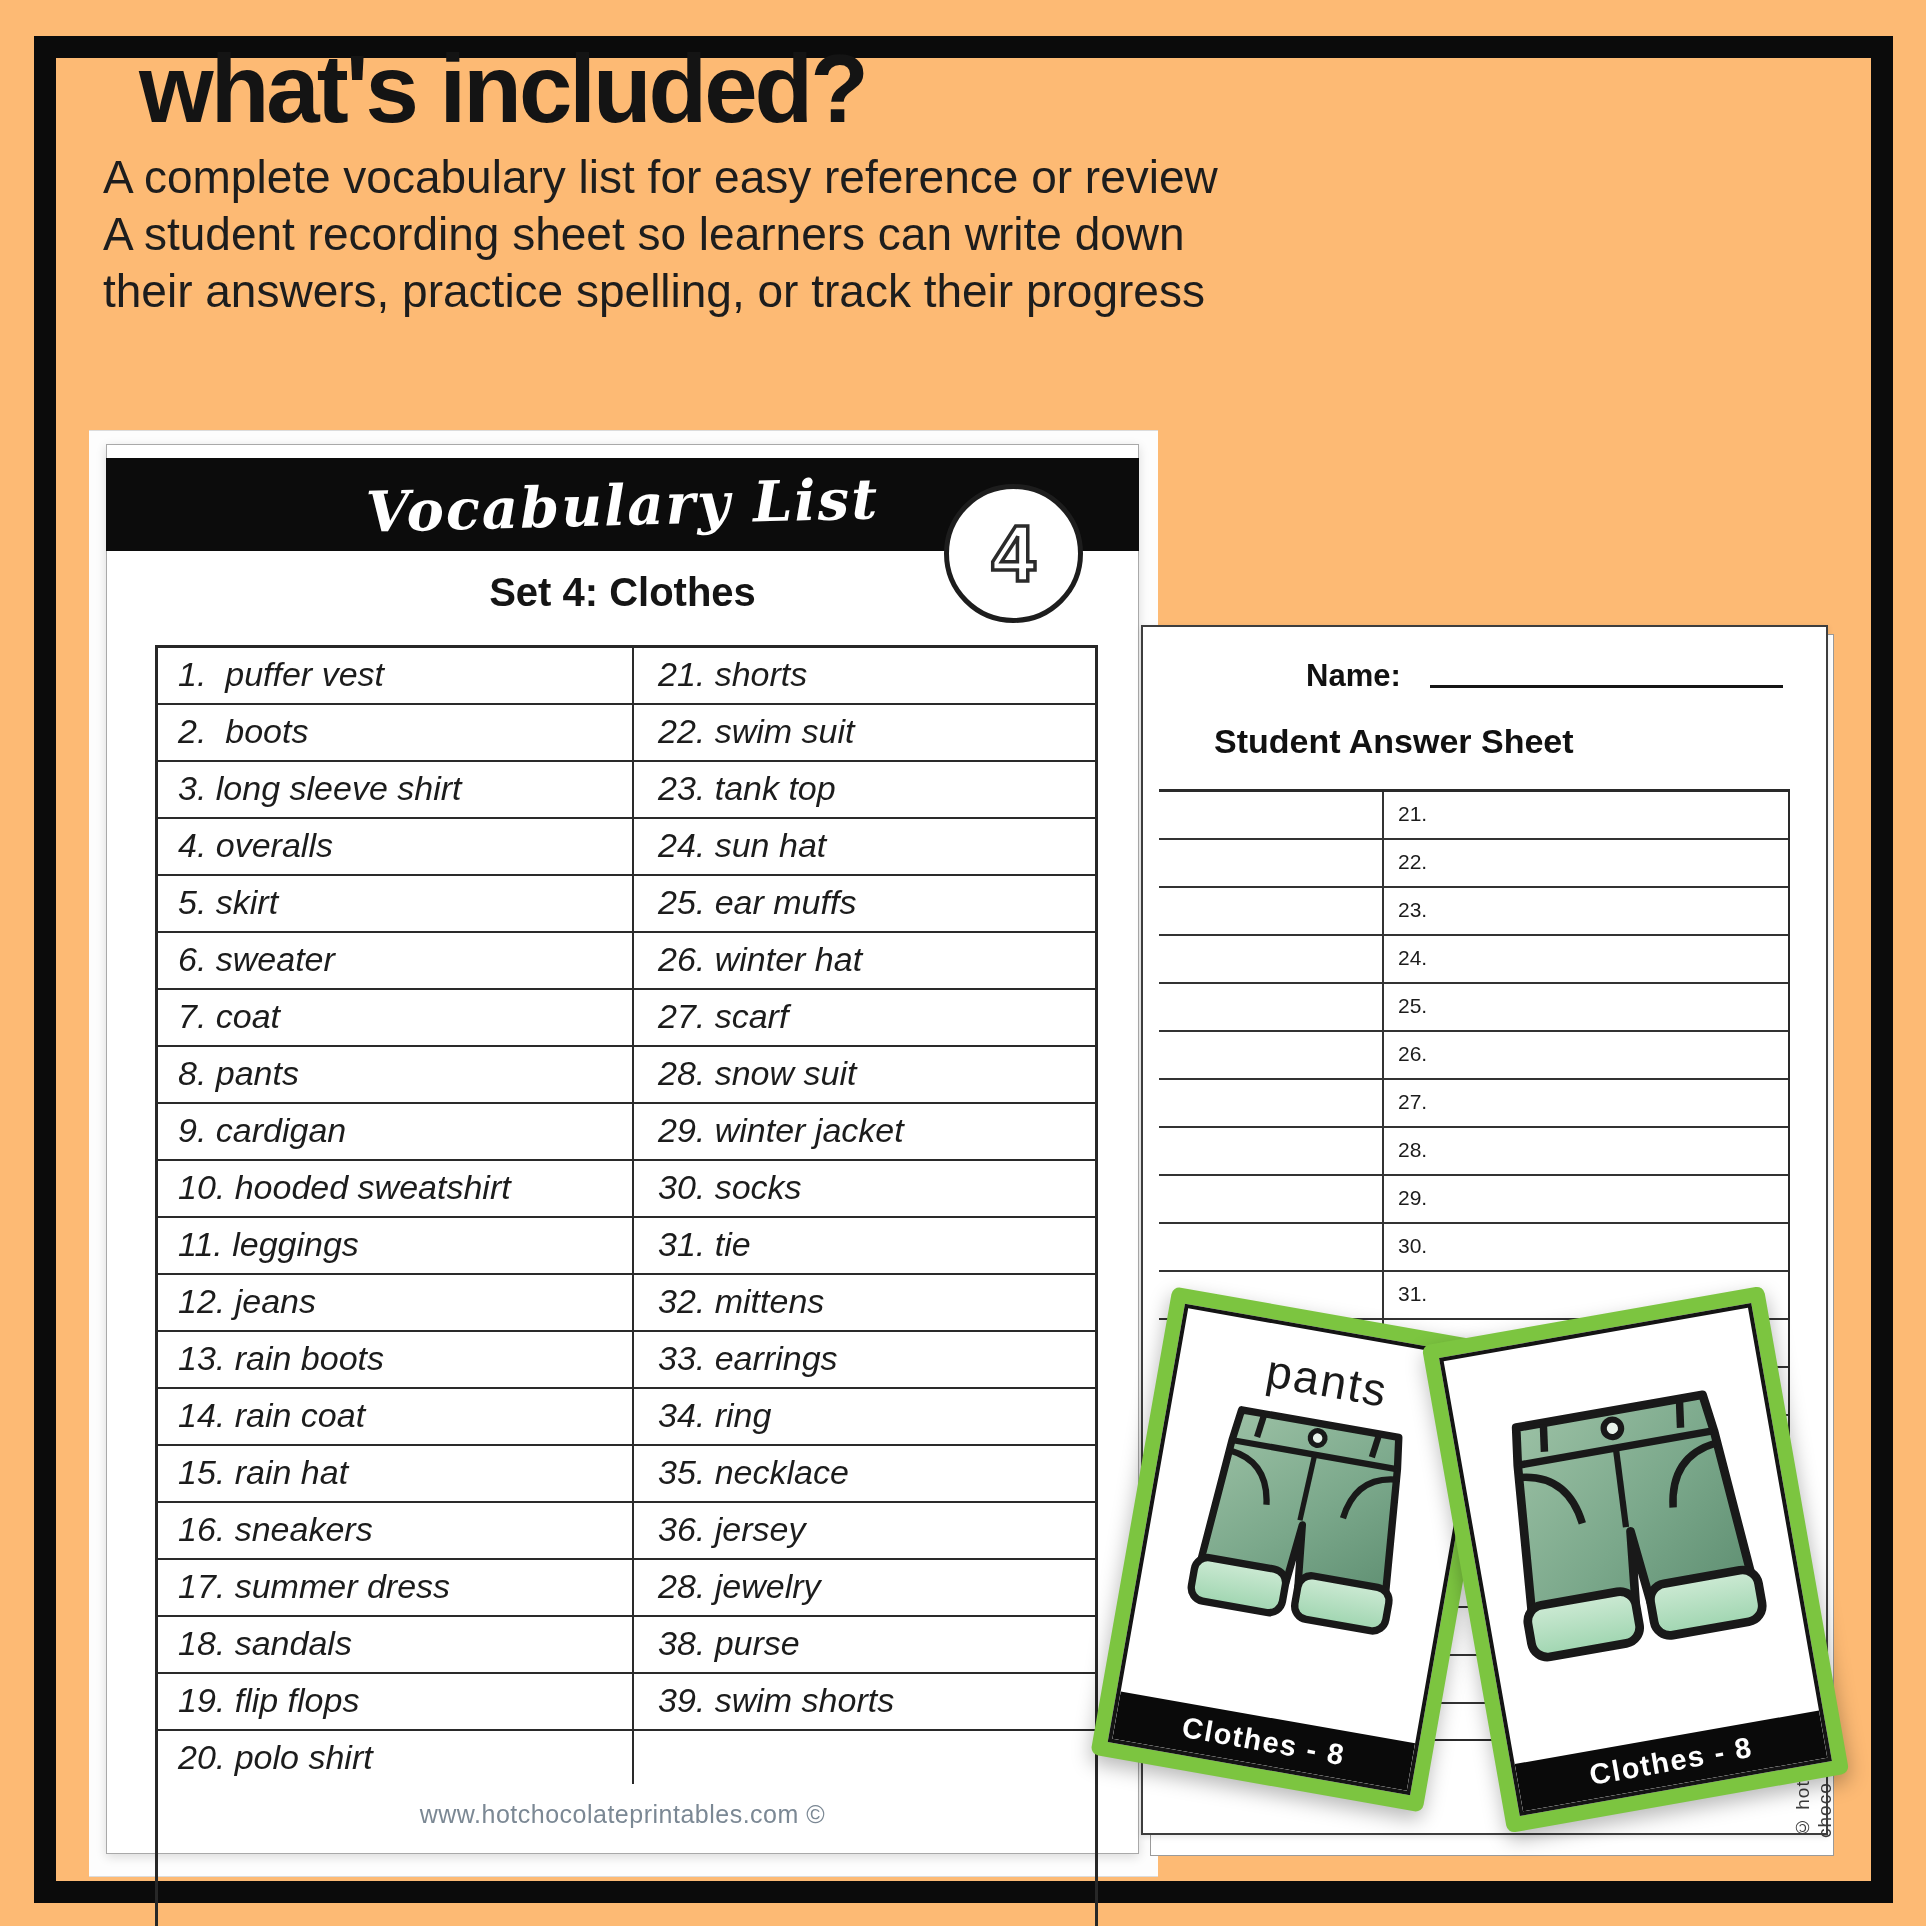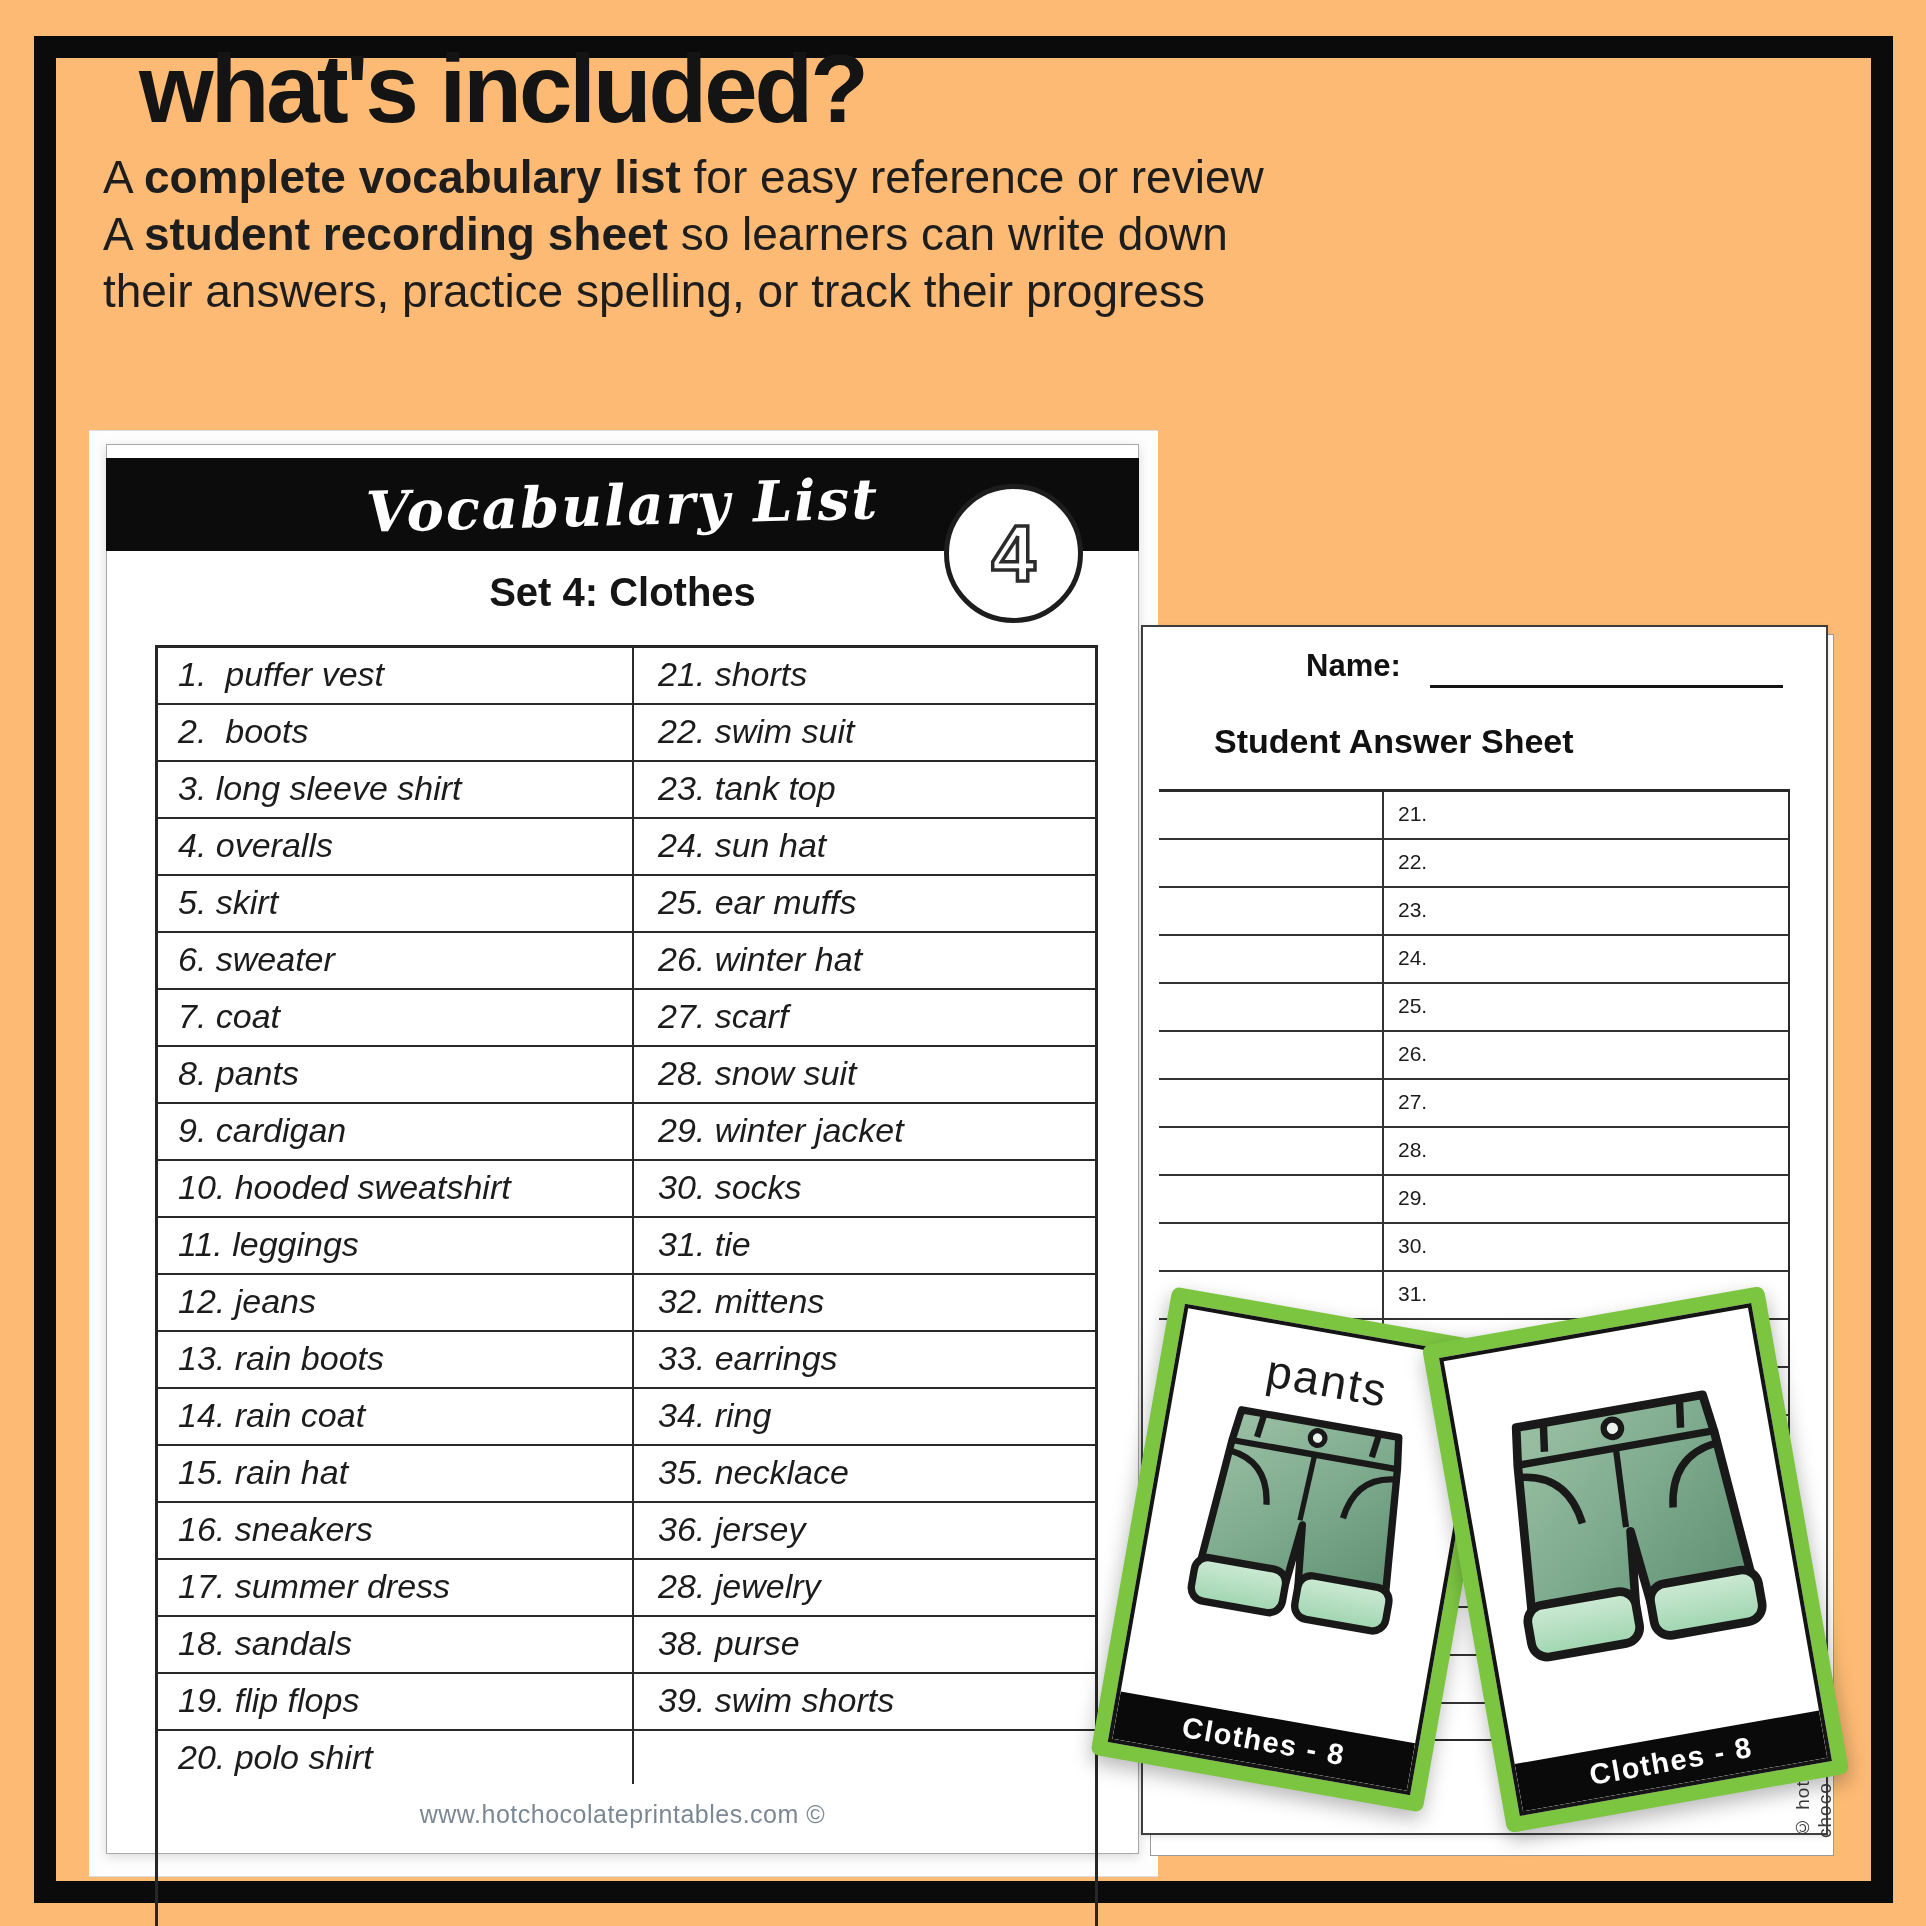--- a/index.html
+++ b/index.html
@@ -3,21 +3,21 @@
 <meta charset="utf-8">
 <style>
   html,body{margin:0;padding:0;background:#fff;}
   .stage{position:relative;width:1927px;height:1927px;background:#fdba74;overflow:hidden;
          font-family:"Liberation Sans", sans-serif;color:#1c1c1c;}
   .frame{position:absolute;left:34px;top:36px;width:1859px;height:1867px;
          border:22px solid #0b0b0b;box-sizing:border-box;z-index:1;}
   .page-title{position:absolute;left:139px;top:34px;font-size:96px;font-weight:800;
          letter-spacing:-3px;color:#141414;z-index:2;}
   .intro{position:absolute;left:103px;top:149px;font-size:46px;line-height:57px;color:#1d1d1d;z-index:2;}
-  .intro b{font-weight:700;}
+  .intro b{font-weight:400;}
 
   
   .vocab-strip{position:absolute;left:89px;top:430px;width:1069px;height:1445px;
          background:#fdfdfd;border-top:1px solid #dcdcdc;border-bottom:1px solid #dcdcdc;z-index:3;}
   .vocab-page{position:absolute;left:106px;top:444px;width:1033px;height:1410px;background:#ffffff;
          border:1px solid #a9a9a9;box-sizing:border-box;box-shadow:0 3px 10px rgba(0,0,0,.14);z-index:4;}
   .vocab-band{position:absolute;left:-1px;top:13px;width:1033px;height:93px;background:#0c0c0c;
          display:flex;align-items:center;justify-content:center;}
   .vocab-band-title{font-family:"DejaVu Serif", serif;font-style:italic;font-weight:700;
          color:#ffffff;font-size:56px;letter-spacing:2px;transform:rotate(-1.5deg);}
@@ -36,21 +36,21 @@
          padding-left:20px;font-size:34px;line-height:53px;white-space:pre;overflow:hidden;}
   .vcell-r{flex:1;padding-left:24px;font-size:34px;line-height:53px;white-space:pre;overflow:hidden;}
   .vocab-footer{position:absolute;left:0;bottom:24px;width:100%;text-align:center;
          font-size:25px;color:#7b8894;letter-spacing:0.5px;}
 
   
   .answer-back{position:absolute;left:1150px;top:634px;width:684px;height:1222px;background:#ffffff;
          border:1px solid #9a9a9a;box-sizing:border-box;z-index:5;}
   .answer-page{position:absolute;left:1141px;top:625px;width:687px;height:1210px;background:#ffffff;
          border:2px solid #3e3e3e;box-sizing:border-box;box-shadow:0 2px 6px rgba(0,0,0,.10);z-index:6;}
-  .name-label{position:absolute;left:163px;top:21px;font-size:31px;font-weight:700;color:#111;}
+  .name-label{position:absolute;left:163px;top:31px;font-size:31px;font-weight:700;color:#111;}
   .name-line{position:absolute;left:287px;top:58px;width:353px;height:3px;background:#151515;}
   .answer-title{position:absolute;left:71px;top:95px;font-size:34px;font-weight:700;color:#111;}
   .atable{position:absolute;left:16px;top:162px;width:631px;height:952px;box-sizing:border-box;
          border-top:3px solid #2a2a2a;border-right:2px solid #2a2a2a;border-bottom:2px solid #2a2a2a;}
   .arow{display:flex;height:48px;box-sizing:border-box;border-bottom:2px solid #333;}
   .arow:last-child{border-bottom:none;}
   .acell-l{width:225px;box-sizing:border-box;border-right:2px solid #333;}
   .acell-r{flex:1;padding-left:14px;font-size:21px;line-height:44px;color:#1c1c1c;}
   .copyright-vert{position:absolute;left:1792px;top:1719px;height:119px;z-index:8;
          writing-mode:vertical-rl;transform:rotate(180deg);font-size:19px;color:#3c3c3c;letter-spacing:1px;}

